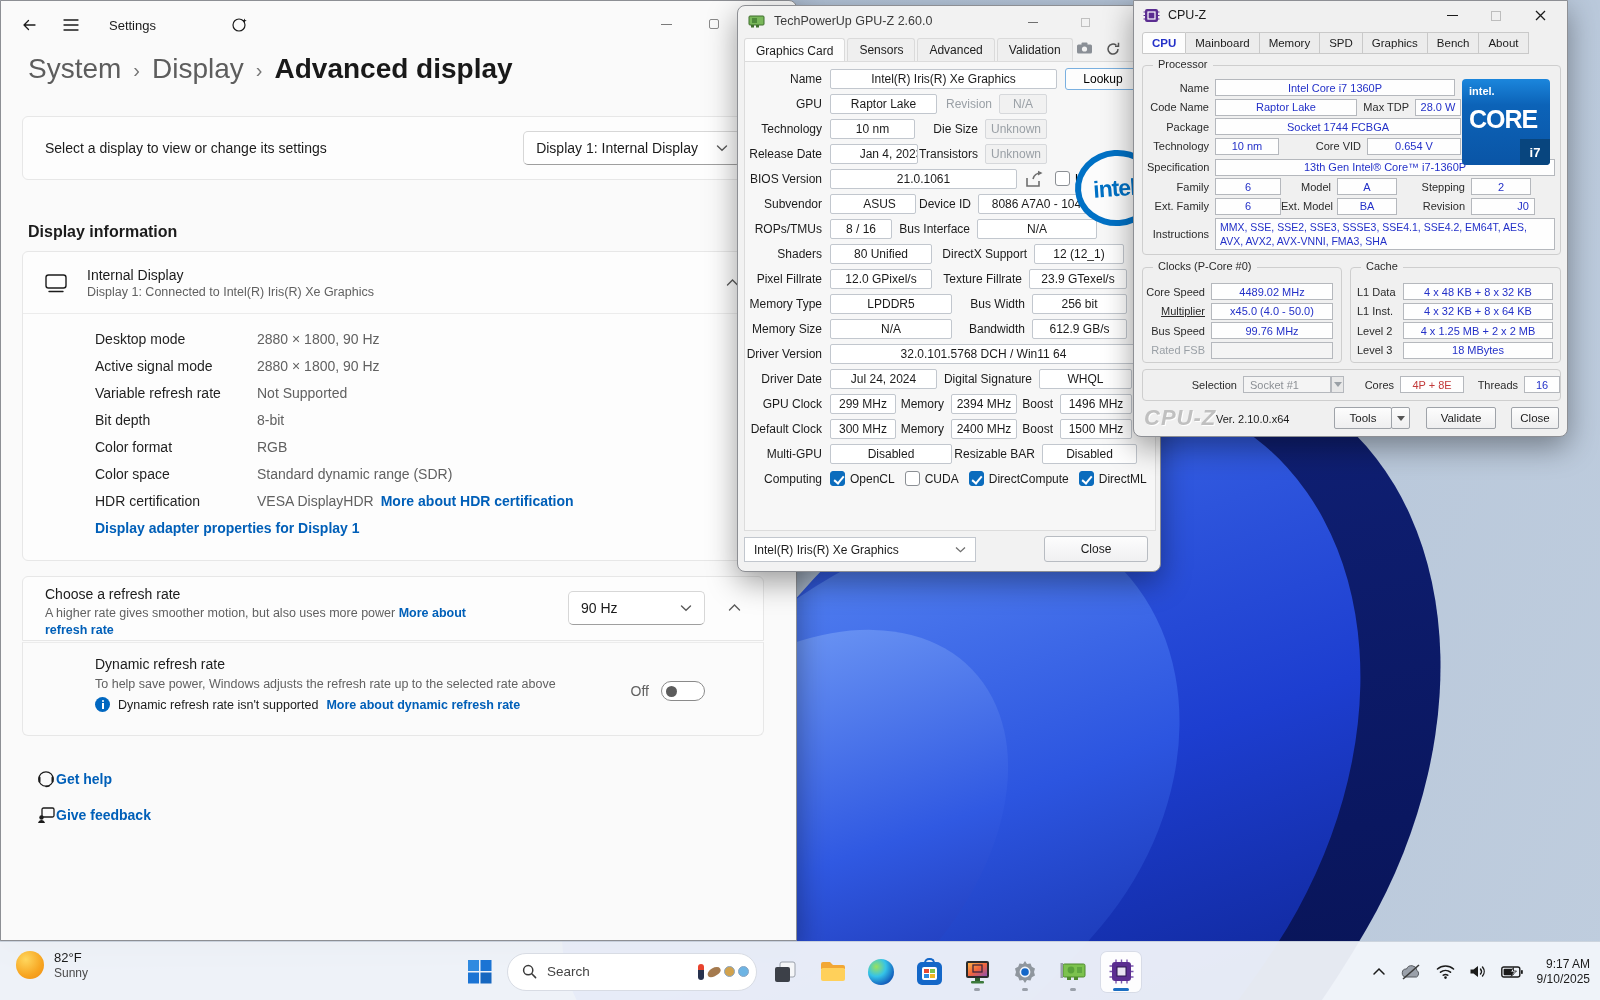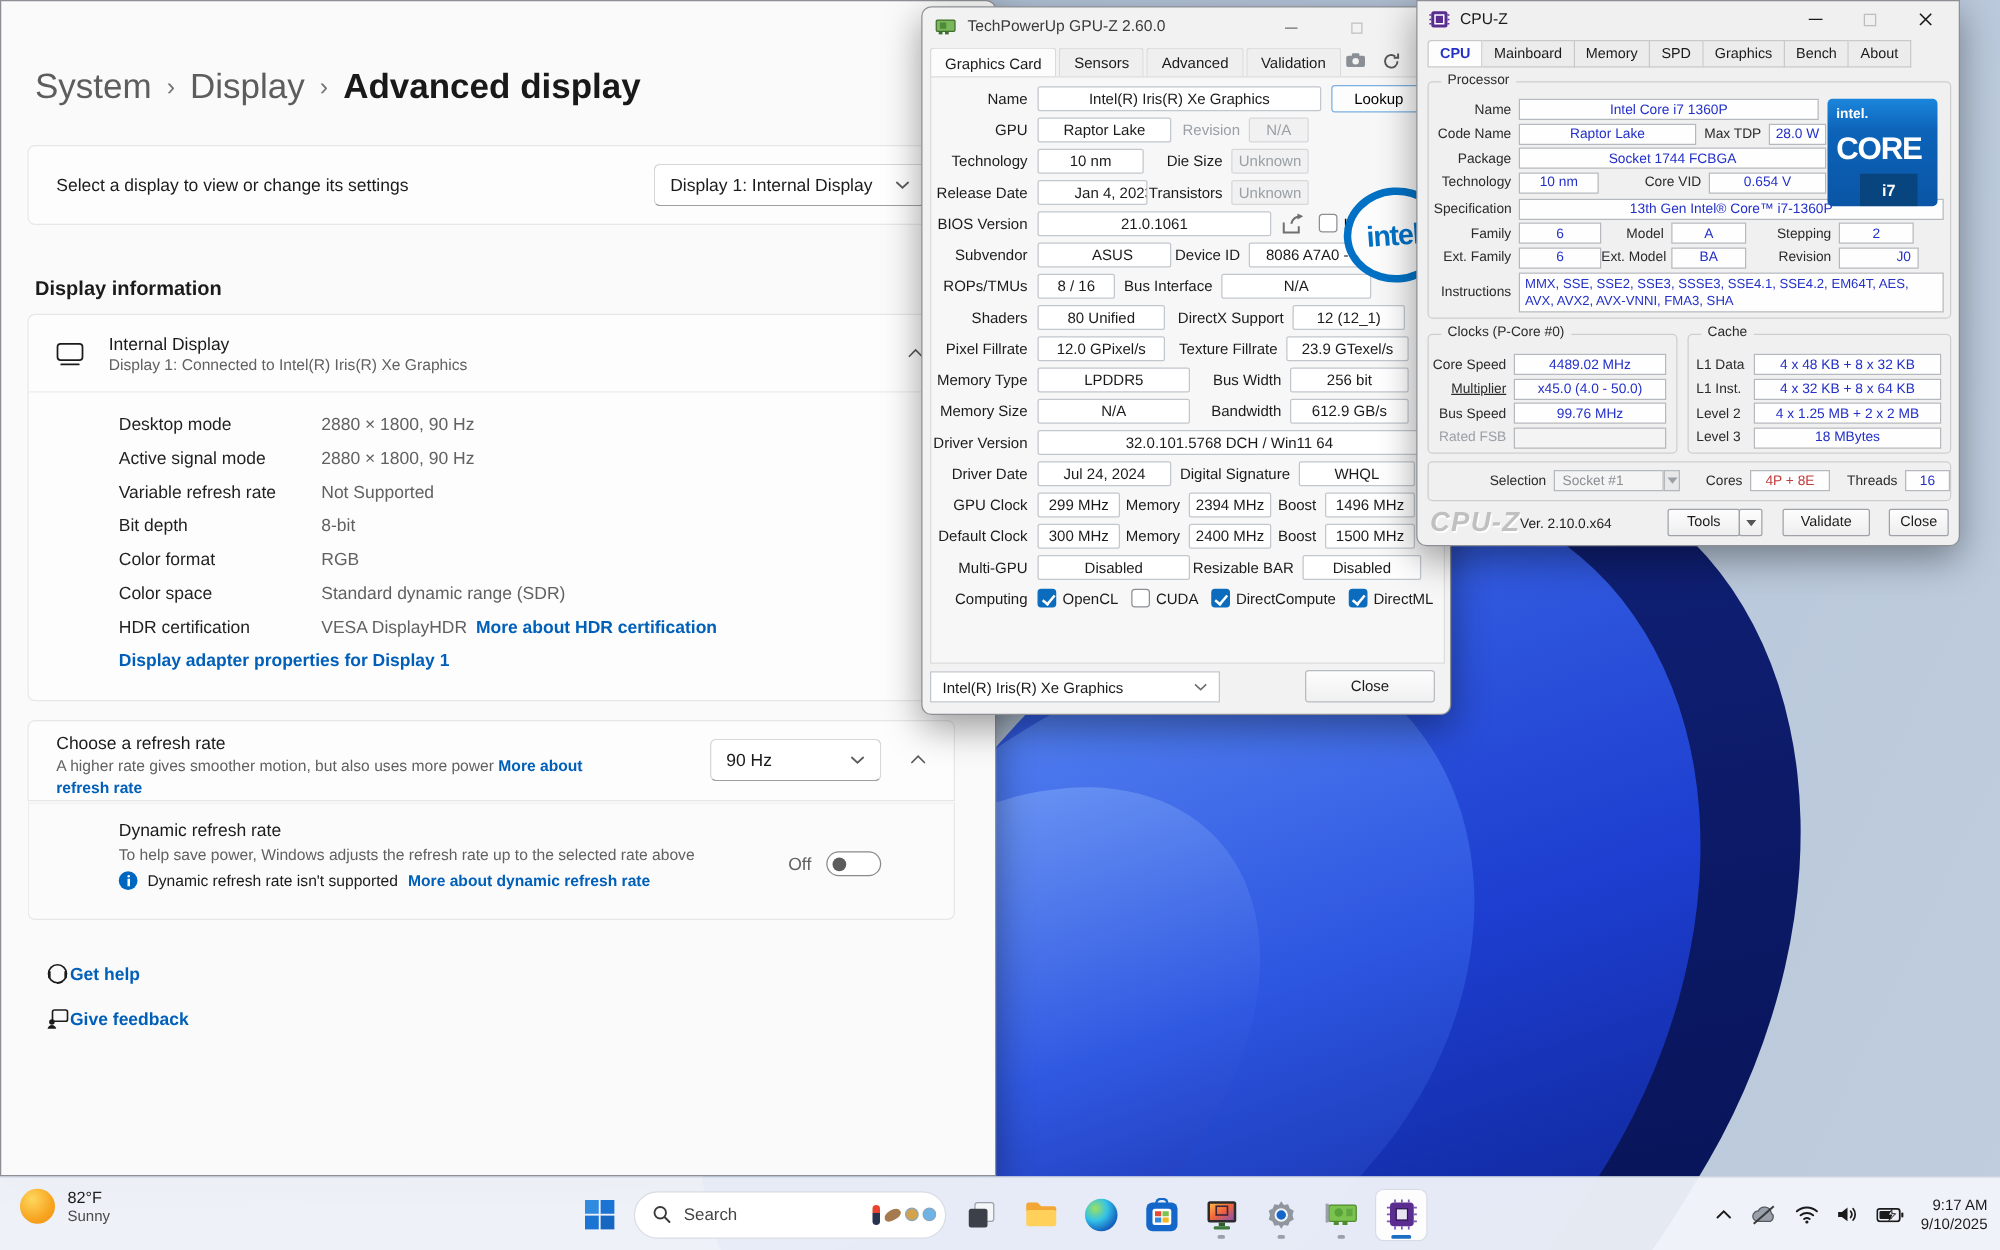--- a/index.html
+++ b/index.html
@@ -123,21 +123,21 @@
   .cz-row { display:flex; align-items:center; height:17px; margin-bottom:2.6px; }
   .cl { flex:none; text-align:right; padding-right:6px; font-size:11px; color:#2b2b2b; white-space:nowrap; }
   .cf { flex:none; height:17px; background:#fefefe; border:1px solid #b5b8bd; display:flex; align-items:center; justify-content:center;
        font-size:11px; color:#2330c8; white-space:nowrap; overflow:hidden; }
   .cf.multi { height:32px; align-items:flex-start; justify-content:flex-start; padding:1px 4px; font-size:10.5px; line-height:14px;
        white-space:normal; text-align:left; }
   .badge { position:absolute; right:10px; top:13px; width:88px; height:86px; border-radius:4px;
        background:linear-gradient(180deg,#1b86dc 0%,#0c63b8 30%,#0a55a6 100%); padding:6px 7px; overflow:hidden; }
   .badge .b1 { color:#fff; font-size:11px; font-weight:700; }
   .badge .b2 { color:#fff; font-size:25px; font-weight:700; letter-spacing:-1px; margin-top:8px; }
-  .badge .b3 { position:absolute; right:16px; bottom:0; width:46px; height:26px; background:#08457e; color:#fff; font-size:13px; font-weight:700;
+  .badge .b3 { position:absolute; right:0; bottom:0; width:30px; height:26px; background:#08457e; color:#fff; font-size:13px; font-weight:700;
        display:flex; align-items:center; justify-content:center; }
   .cz-btn { position:absolute; height:22px; background:linear-gradient(#fdfdfd,#eeeeef); border:1px solid #9fa3a9; border-radius:2px;
        display:flex; align-items:center; justify-content:center; font-size:11.5px; color:#1b1b1b; }
   .cz-logo { position:absolute; left:10px; top:404px; font-size:22px; font-weight:700; font-style:italic; color:#c0c0c0;
        letter-spacing:1px; text-shadow:1px 1px 0 #fff; }
   .cz-ver { position:absolute; left:82px; top:412px; font-size:11px; color:#1b1b1b; }
   .tri-down { width:0; height:0; border-left:4px solid transparent; border-right:4px solid transparent; border-top:5px solid #555; }
   .dd-btn { width:17px; height:17px; border:1px solid #b5b8bd; background:#e8e8e8; display:flex; align-items:center; justify-content:center; }
 
   
@@ -171,20 +171,45 @@
 <div class="stage">
 
   <div class="desktop">
     <div class="petal p-dark"></div>
     <div class="petal p1"></div>
     <div class="petal p2"></div>
     <div class="petal p3"></div>
   </div>
 
   <section class="win settings">
+    <div class="s-titlebar" style="padding-left:12px;">
+      <div class="tb-btn">
+        <svg class="svgi" width="16" height="16" viewBox="0 0 16 16">
+            <path d="M14 8H3M7.5 3.5 3 8l4.5 4.5" stroke="#1b1b1b" stroke-width="1.3" fill="none" stroke-linecap="round" stroke-linejoin="round"></path>
+          </svg>
+      </div>
+      <div class="tb-btn" style="margin-left:10px;">
+        <svg class="svgi" width="16" height="14" viewBox="0 0 16 14">
+            <path d="M1 2h14M1 7h14M1 12h14" stroke="#1b1b1b" stroke-width="1.3" stroke-linecap="round"></path>
+          </svg>
+      </div>
+      <span class="s-title">Settings</span>
+      <div class="tb-btn" style="margin-left:68px;">
+        <svg class="svgi" width="18" height="18" viewBox="0 0 18 18">
+          <circle cx="8" cy="9" r="6" fill="none" stroke="#1b1b1b" stroke-width="1.2"></circle>
+          <path d="M13.5 2.5l.6 1.6 1.6.6-1.6.6-.6 1.6-.6-1.6-1.6-.6 1.6-.6z" fill="#1b1b1b"></path>
+        </svg>
+      </div>
+      <div class="cap-btn cap-min" style="right:110px;">
+          <div class="g"></div>
+        </div>
+      <div class="cap-btn cap-max" style="right:62px;">
+          <div class="g"></div>
+        </div>
+    </div>
 
     <div class="breadcrumb">
       <span class="bc">System</span>
       <span class="bc-sep">›</span>
       <span class="bc">Display</span>
       <span class="bc-sep">›</span>
       <span class="bc bc-last">Advanced display</span>
     </div>
 
     <div class="card card-select">
@@ -362,21 +387,21 @@
         <svg class="svgi" style="margin-left:8px;" width="20" height="18" viewBox="0 0 20 18">
             <path d="M2 8v8h12v-5" stroke="#6f6f6f" stroke-width="1.6" fill="none"></path>
             <path d="M8 9C9 5 12 3 16 3" stroke="#6f6f6f" stroke-width="1.6" fill="none"></path>
             <path d="M13 0.8 17.5 3 13 5.6z" fill="#6f6f6f"></path>
           </svg>
         <span class="cb" style="margin-left:10px;"></span>
           <span style="font-size:12px;">UEFI</span>
         </div>
       <div class="gz-row">
           <span class="gz-l">Subvendor</span>
-          <div class="f" style="width:107px;padding-left:13px;">ASUS</div>
+          <div class="f" style="width:86px;padding-left:13px;">ASUS</div>
           <span class="gz-ml" style="width:62px;">Device ID</span>
           <div class="f" style="width:155px;">8086 A7A0 - 1043 16A3</div>
         </div>
       <div class="gz-row">
           <span class="gz-l">ROPs/TMUs</span>
           <div class="f" style="width:62px;">8 / 16</div>
           <span class="gz-ml" style="width:85px;">Bus Interface</span>
           <div class="f" style="width:120px;">N/A</div>
         </div>
       <div class="gz-row">

